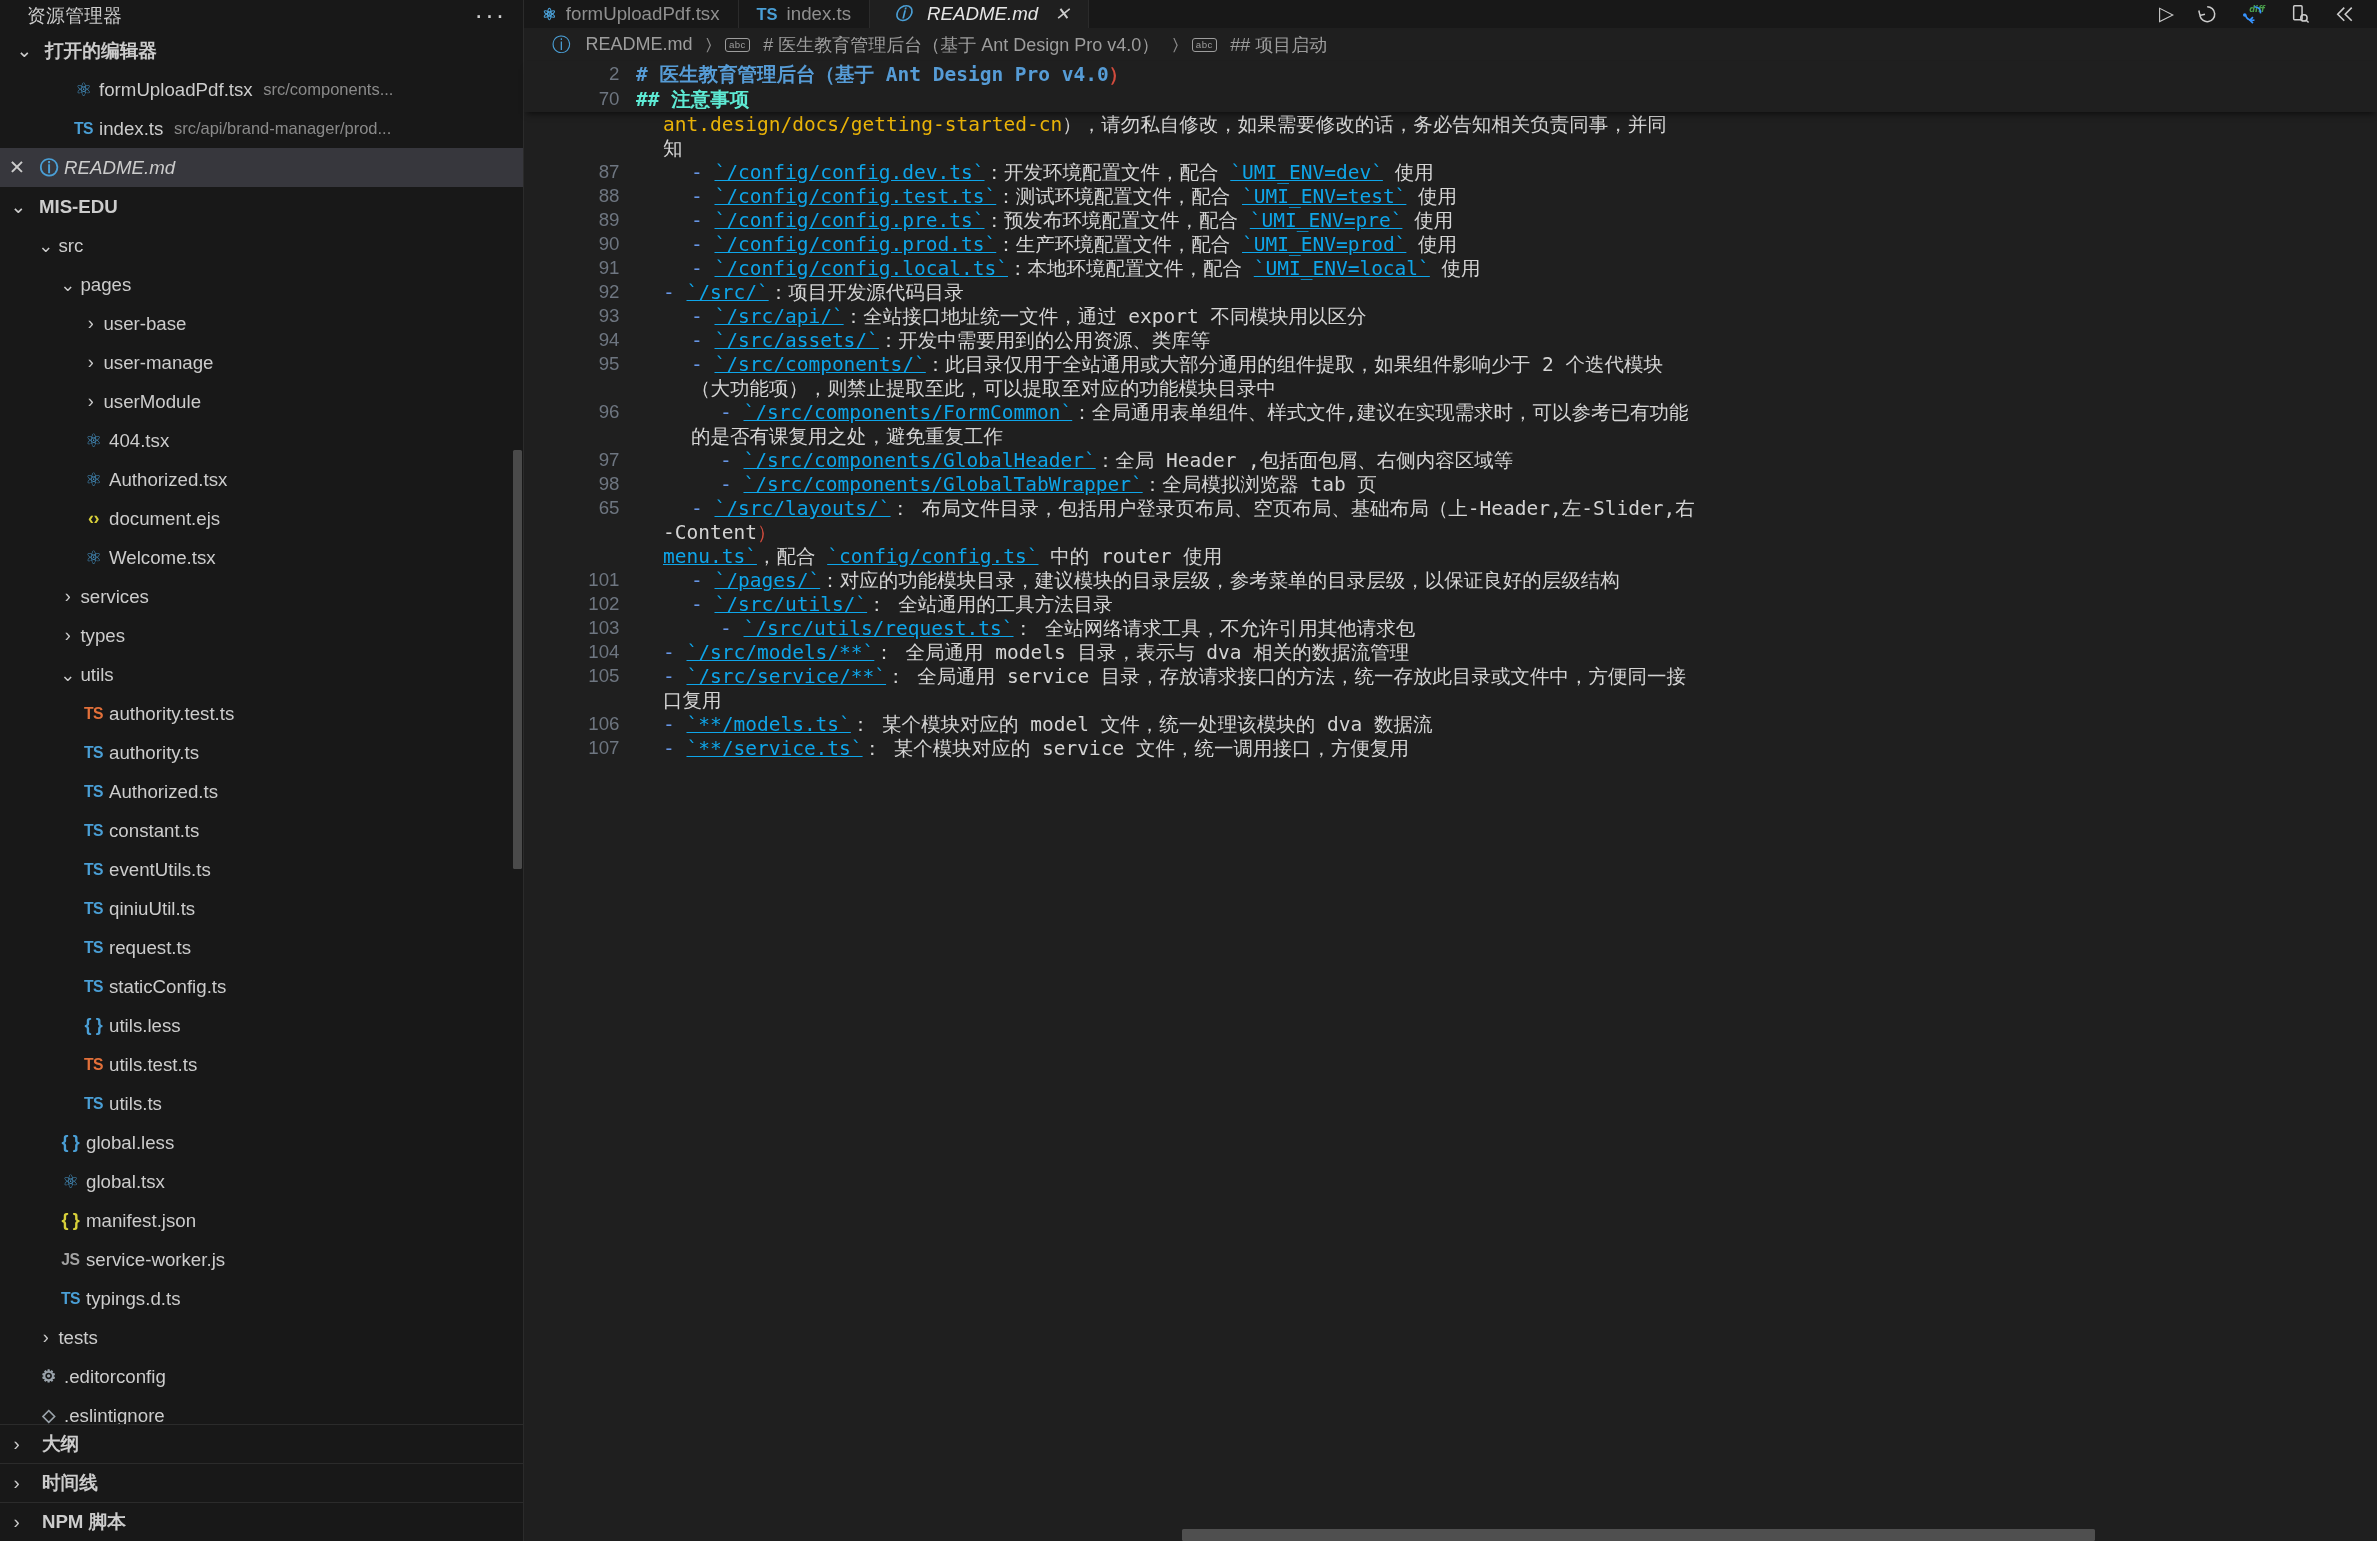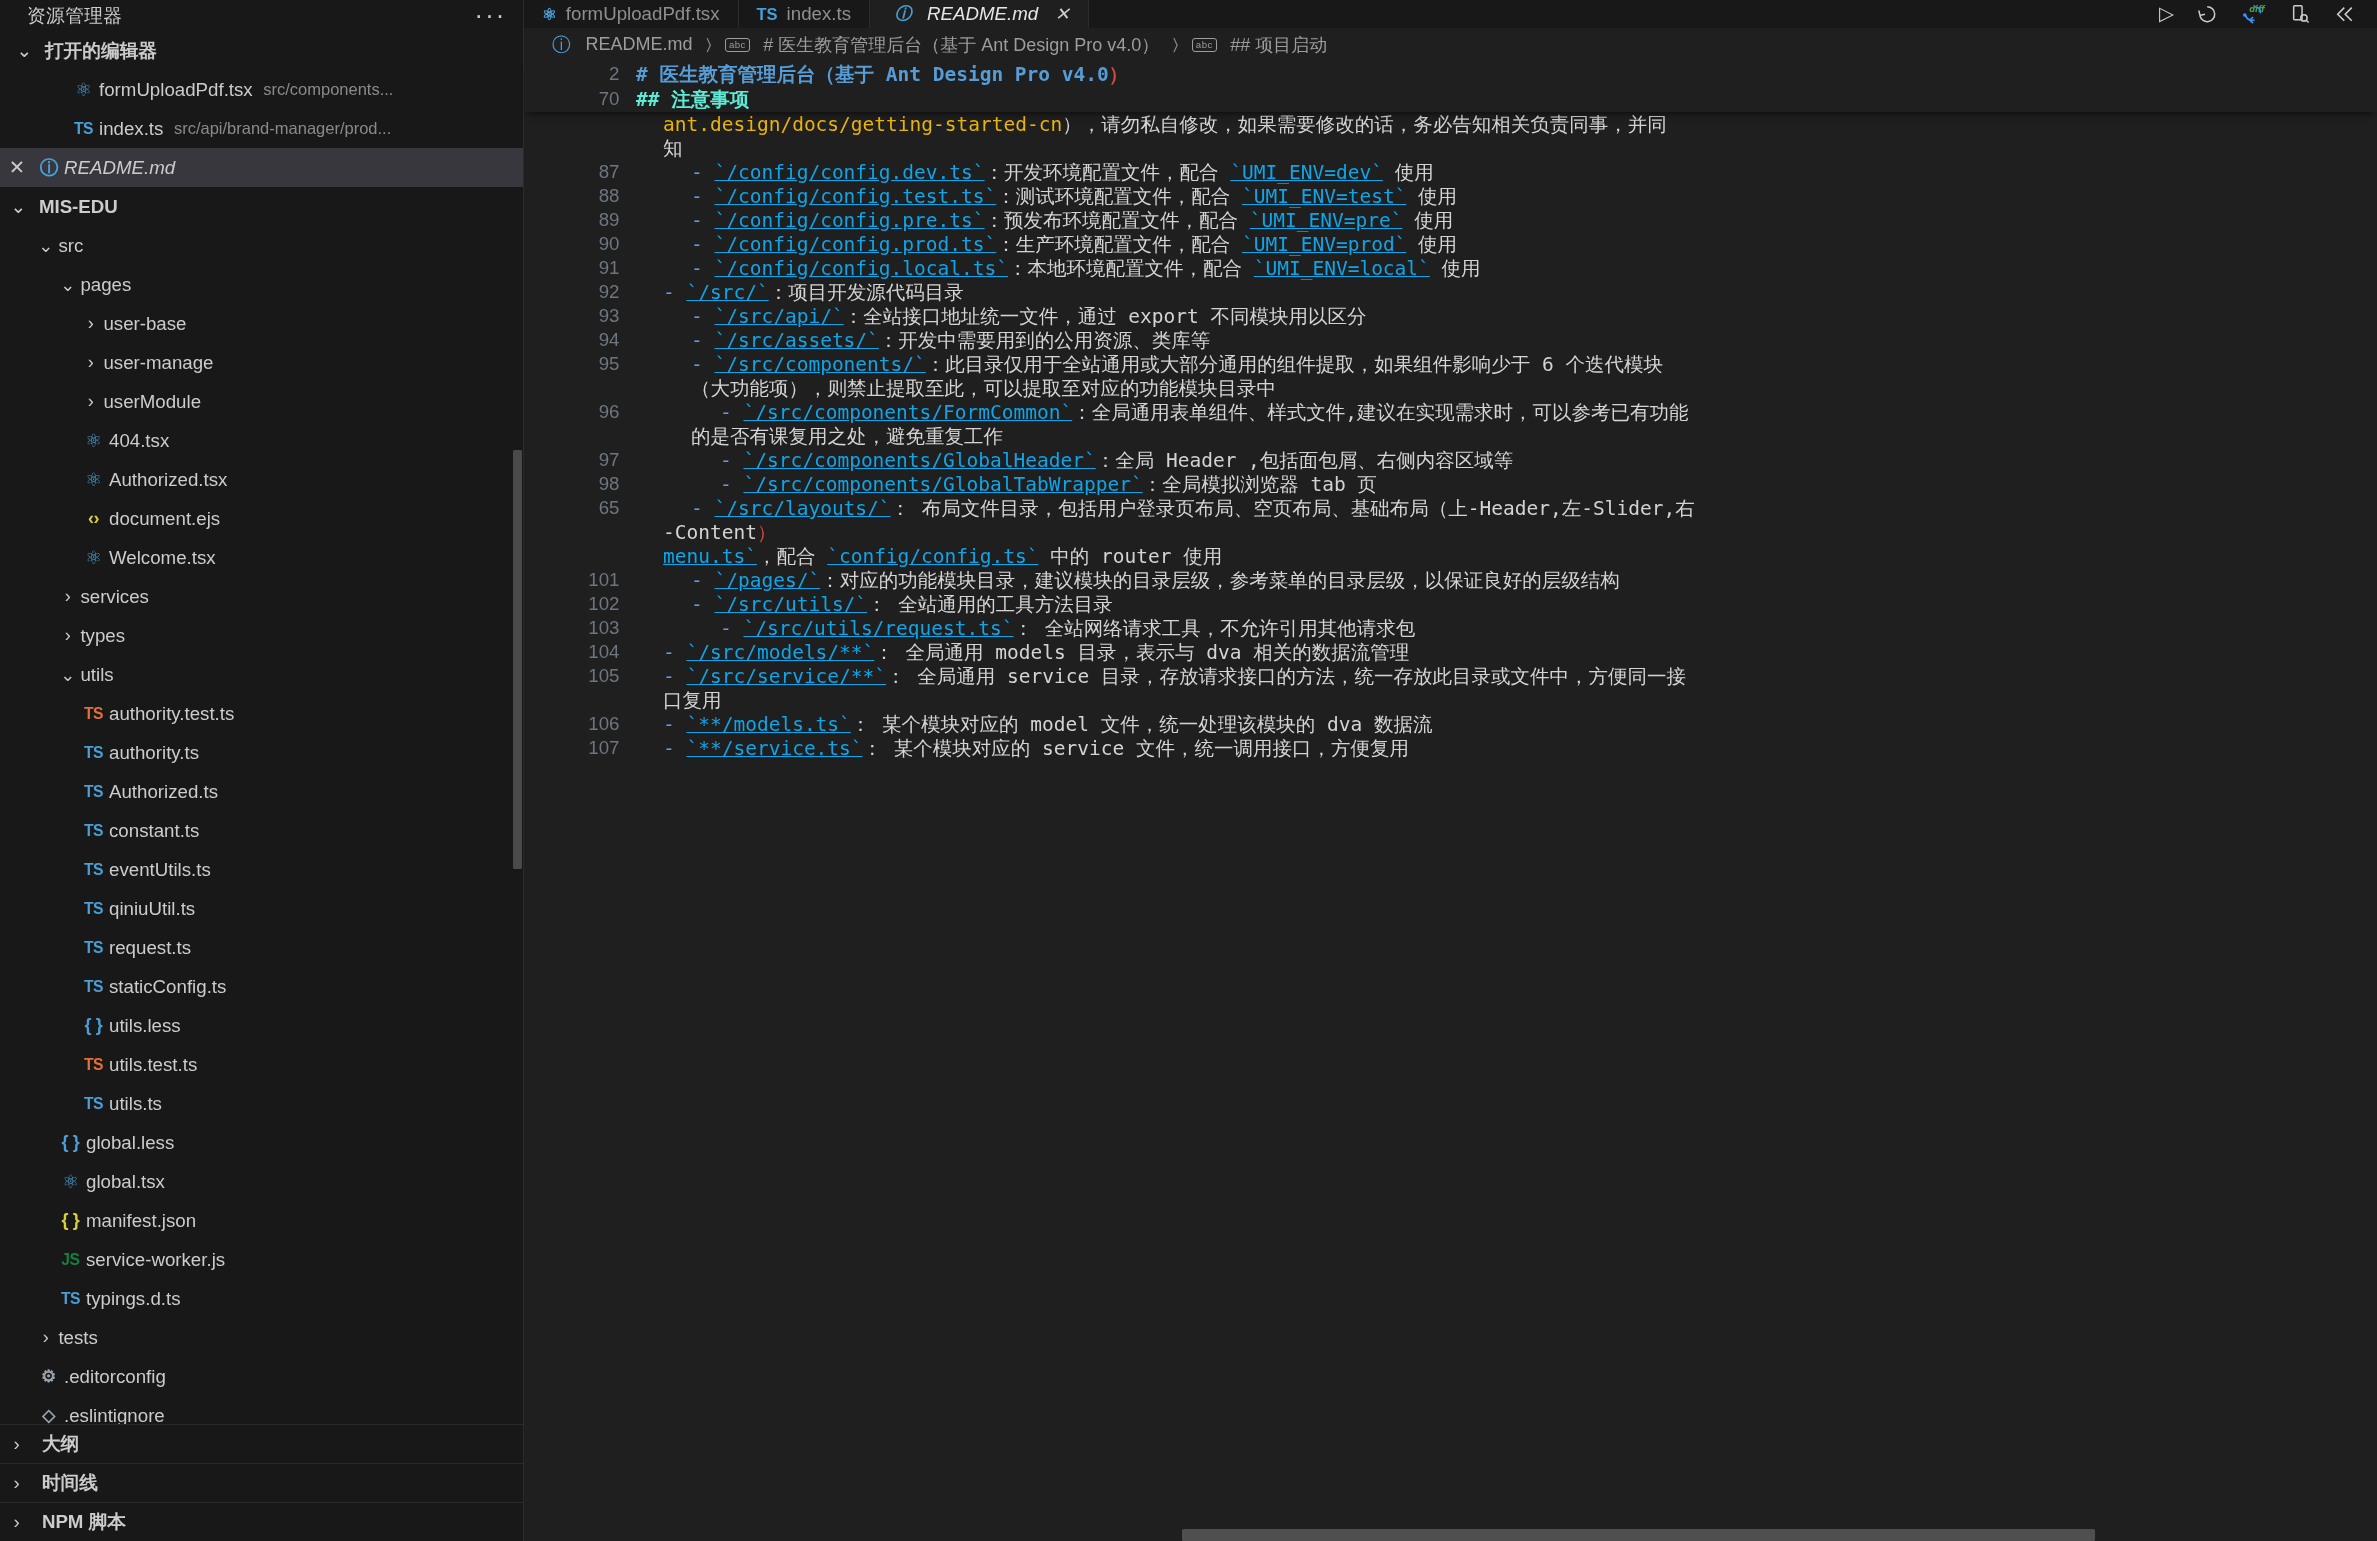--- a/index.html
+++ b/index.html
@@ -42,21 +42,21 @@
     font-size: 18.7px; color: #cccccc; white-space: nowrap; position: relative;
   }
   .row.selected { background: #37373d; }
   .chev-ph { width: 25.4px; display: inline-block; text-align: center; color: #cccccc; font-size: 18px; }
   .ficon {
     width: 31px; display: inline-block; text-align: center;
     font-size: 15.7px; font-weight: bold; letter-spacing: -0.4px;
   }
   .ts { color: #4a9fd6; }
   .ts-test { color: #e2703a; }
-  .js { color: #15803d; }
+  .js { color: #a3a3a3; }
   .react { color: #4a9fd6; font-size: 18.7px; font-weight: normal; }
   .brace-blue { color: #4a9fd6; font-size: 18px; }
   .brace-yellow { color: #d8d03a; font-size: 18px; }
   .codeicon { color: #d8d03a; font-size: 18px; }
   .gear { color: #9aa3ab; font-size: 17px; }
   .lint { color: #9aa3ab; font-size: 17px; }
   .fname { color: #cccccc; }
   .fname.italic { font-style: italic; }
   .fdesc { color: #8a8a8a; font-size: 16.5px; margin-left: 10.5px; }
   .closex { width: 34px; text-align: center; color: #cccccc; font-size: 19.5px; }
@@ -434,21 +434,21 @@
           <div class="codeline"><span class="ln"></span><span class="ctext" style="padding-left:27px"><span class="link-u">ant.design/docs/getting-started-cn</span><span class="plain">），请勿私自修改，如果需要修改的话，务必告知相关负责同事，并同</span></span></div>
           <div class="codeline"><span class="ln"></span><span class="ctext" style="padding-left:27px"><span class="plain">知</span></span></div>
           <div class="codeline"><span class="ln">87</span><span class="ctext" style="padding-left:55px"><span class="bullet">- </span><span class="code-inline">`/config/config.dev.ts`</span><span class="plain">：开发环境配置文件，配合 </span><span class="code-inline">`UMI_ENV=dev`</span><span class="plain"> 使用</span></span></div>
           <div class="codeline"><span class="ln">88</span><span class="ctext" style="padding-left:55px"><span class="bullet">- </span><span class="code-inline">`/config/config.test.ts`</span><span class="plain">：测试环境配置文件，配合 </span><span class="code-inline">`UMI_ENV=test`</span><span class="plain"> 使用</span></span></div>
           <div class="codeline"><span class="ln">89</span><span class="ctext" style="padding-left:55px"><span class="bullet">- </span><span class="code-inline">`/config/config.pre.ts`</span><span class="plain">：预发布环境配置文件，配合 </span><span class="code-inline">`UMI_ENV=pre`</span><span class="plain"> 使用</span></span></div>
           <div class="codeline"><span class="ln">90</span><span class="ctext" style="padding-left:55px"><span class="bullet">- </span><span class="code-inline">`/config/config.prod.ts`</span><span class="plain">：生产环境配置文件，配合 </span><span class="code-inline">`UMI_ENV=prod`</span><span class="plain"> 使用</span></span></div>
           <div class="codeline"><span class="ln">91</span><span class="ctext" style="padding-left:55px"><span class="bullet">- </span><span class="code-inline">`/config/config.local.ts`</span><span class="plain">：本地环境配置文件，配合 </span><span class="code-inline">`UMI_ENV=local`</span><span class="plain"> 使用</span></span></div>
           <div class="codeline"><span class="ln">92</span><span class="ctext" style="padding-left:27px"><span class="bullet">- </span><span class="code-inline">`/src/`</span><span class="plain">：项目开发源代码目录</span></span></div>
           <div class="codeline"><span class="ln">93</span><span class="ctext" style="padding-left:55px"><span class="bullet">- </span><span class="code-inline">`/src/api/`</span><span class="plain">：全站接口地址统一文件，通过 export 不同模块用以区分</span></span></div>
           <div class="codeline"><span class="ln">94</span><span class="ctext" style="padding-left:55px"><span class="bullet">- </span><span class="code-inline">`/src/assets/`</span><span class="plain">：开发中需要用到的公用资源、类库等</span></span></div>
-          <div class="codeline"><span class="ln">95</span><span class="ctext" style="padding-left:55px"><span class="bullet">- </span><span class="code-inline">`/src/components/`</span><span class="plain">：此目录仅用于全站通用或大部分通用的组件提取，如果组件影响少于 6 个迭代模块</span></span></div>
+          <div class="codeline"><span class="ln">95</span><span class="ctext" style="padding-left:55px"><span class="bullet">- </span><span class="code-inline">`/src/components/`</span><span class="plain">：此目录仅用于全站通用或大部分通用的组件提取，如果组件影响少于 2 个迭代模块</span></span></div>
           <div class="codeline"><span class="ln"></span><span class="ctext" style="padding-left:55px"><span class="plain">（大功能项），则禁止提取至此，可以提取至对应的功能模块目录中</span></span></div>
           <div class="codeline"><span class="ln">96</span><span class="ctext" style="padding-left:84px"><span class="bullet">- </span><span class="code-inline">`/src/components/FormCommon`</span><span class="plain">：全局通用表单组件、样式文件,建议在实现需求时，可以参考已有功能</span></span></div>
           <div class="codeline"><span class="ln"></span><span class="ctext" style="padding-left:55px"><span class="plain">的是否有课复用之处，避免重复工作</span></span></div>
           <div class="codeline"><span class="ln">97</span><span class="ctext" style="padding-left:84px"><span class="bullet">- </span><span class="code-inline">`/src/components/GlobalHeader`</span><span class="plain">：全局 Header ,包括面包屑、右侧内容区域等</span></span></div>
           <div class="codeline"><span class="ln">98</span><span class="ctext" style="padding-left:84px"><span class="bullet">- </span><span class="code-inline">`/src/components/GlobalTabWrapper`</span><span class="plain">：全局模拟浏览器 tab 页</span></span></div>
           <div class="codeline"><span class="ln">65</span><span class="ctext" style="padding-left:55px"><span class="bullet">- </span><span class="code-inline">`/src/layouts/`</span><span class="plain">： 布局文件目录，包括用户登录页布局、空页布局、基础布局（上-Header,左-Slider,右</span></span></div>
           <div class="codeline"><span class="ln"></span><span class="ctext" style="padding-left:27px"><span class="plain">-Content</span><span class="paren-red">）</span></span></div>
           <div class="codeline"><span class="ln"></span><span class="ctext" style="padding-left:27px"><span class="code-inline">menu.ts`</span><span class="plain">，配合 </span><span class="code-inline">`config/config.ts`</span><span class="plain"> 中的 router 使用</span></span></div>
           <div class="codeline"><span class="ln">101</span><span class="ctext" style="padding-left:55px"><span class="bullet">- </span><span class="code-inline">`/pages/`</span><span class="plain">：对应的功能模块目录，建议模块的目录层级，参考菜单的目录层级，以保证良好的层级结构</span></span></div>
           <div class="codeline"><span class="ln">102</span><span class="ctext" style="padding-left:55px"><span class="bullet">- </span><span class="code-inline">`/src/utils/`</span><span class="plain">： 全站通用的工具方法目录</span></span></div>

